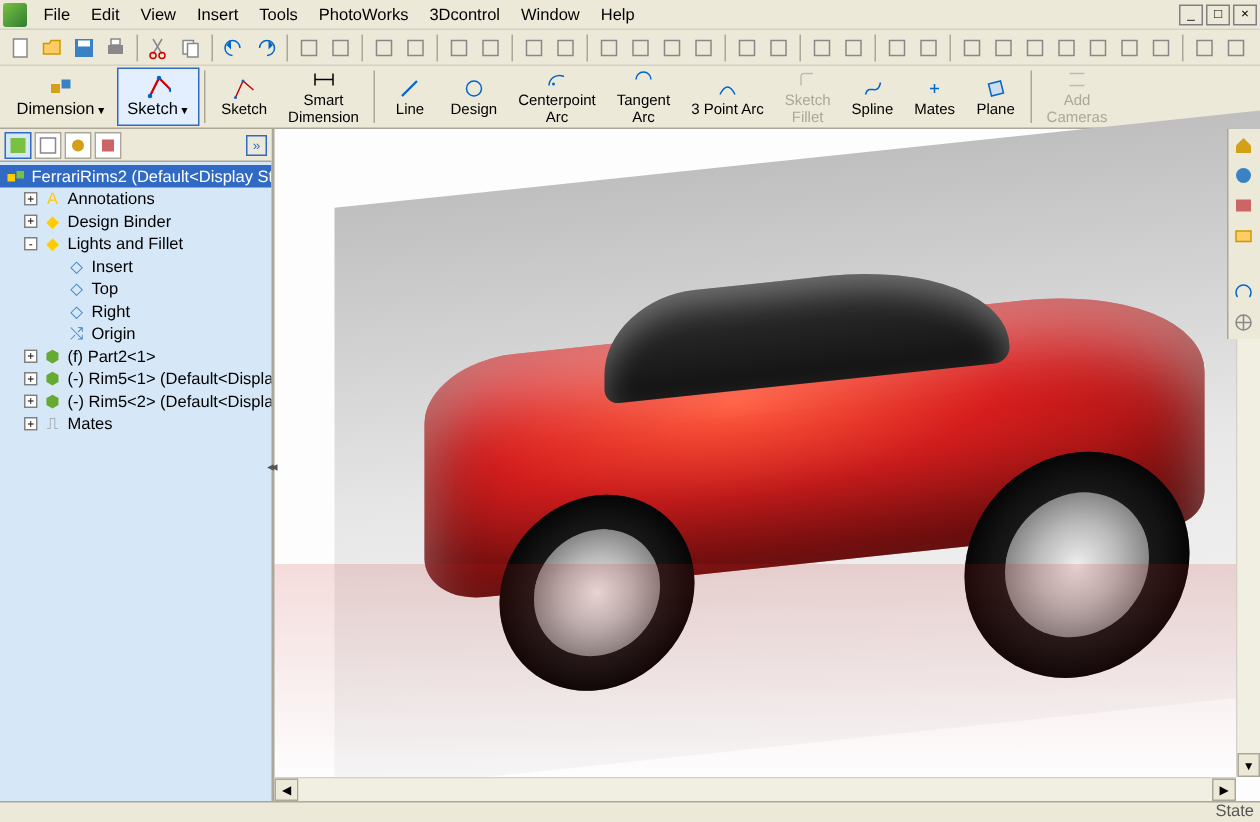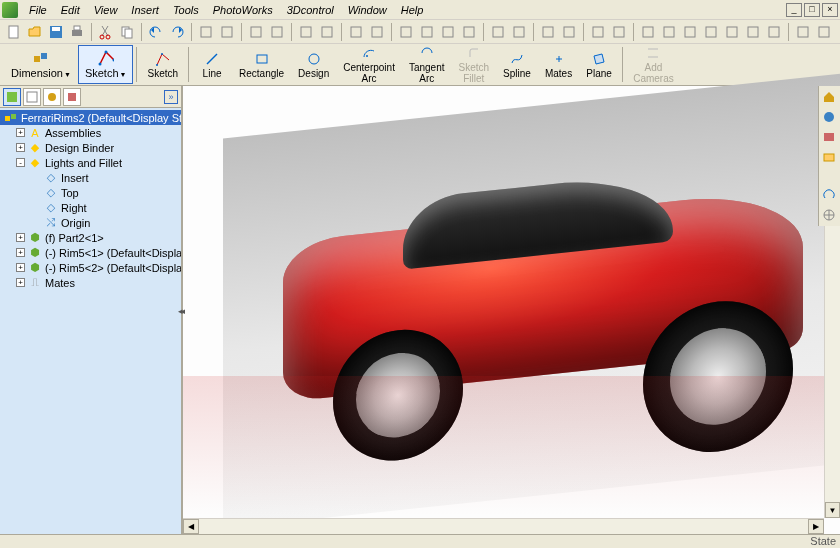--- a/index.html
+++ b/index.html
@@ -78,21 +78,21 @@
 .statusbar { position:absolute; left:0; right:0; bottom:0; height:14px; background:#ece9d8; border-top:1px solid #aca899; display:flex; justify-content:flex-end; padding: 0 4px; font-size:10px; color:#555; }
 
 
 svg { display:block; }
 </style>
 </head>
 <body>
 
 <div class="menubar">
   <div class="app-icon"></div>
-  <div id="menu-items" style="display: flex; font-style: italic;">
+  <div id="menu-items" style="display: flex;">
       <div class="menu-item">File</div>
       <div class="menu-item">Edit</div>
       <div class="menu-item">View</div>
       <div class="menu-item">Insert</div>
       <div class="menu-item">Tools</div>
       <div class="menu-item">PhotoWorks</div>
       <div class="menu-item">3Dcontrol</div>
       <div class="menu-item">Window</div>
       <div class="menu-item">Help</div>
     </div>
@@ -324,36 +324,39 @@
   <div class="cmd-btn">
     <span class="icon">
         <svg width="16" height="16">
           <path d="M2 14 L7 3 L14 9" stroke="#c00" fill="none"></path>
           <circle cx="2" cy="14" r="1" fill="#06c"></circle>
           <circle cx="7" cy="3" r="1" fill="#06c"></circle>
         </svg>
       </span>
     <span class="label">Sketch</span>
   </div>
+  <div class="cmd-btn">
+    <span class="icon">
+        <svg width="16" height="16">
+          <line x1="2" y1="8" x2="14" y2="8" stroke="#000"></line>
+          <line x1="2" y1="4" x2="2" y2="12" stroke="#000"></line>
+          <line x1="14" y1="4" x2="14" y2="12" stroke="#000"></line>
+        </svg>
+      </span>
+    <span class="label" style="white-space:pre-line">Smart
+Dimension</span>
+  </div>
   <div class="tsep2"></div>
   <div class="cmd-btn">
       <span class="icon">
         <svg width="16" height="16">
           <line x1="3" y1="13" x2="13" y2="3" stroke="#06c" stroke-width="1.5"></line>
         </svg>
       </span>
       <span class="label">Line</span>
-    </div>
-  <div class="cmd-btn">
-      <span class="icon">
-        <svg width="16" height="16">
-          <rect x="3" y="4" width="10" height="8" fill="none" stroke="#06c"></rect>
-        </svg>
-      </span>
-      <span class="label">Rectangle</span>
     </div>
   <div class="cmd-btn">
       <span class="icon">
         <svg width="16" height="16">
           <circle cx="8" cy="8" r="5" fill="none" stroke="#06c"></circle>
         </svg>
       </span>
       <span class="label">Design</span>
     </div>
   <div class="cmd-btn">
@@ -367,20 +370,28 @@
 Arc</span>
     </div>
   <div class="cmd-btn">
       <span class="icon">
         <svg width="16" height="16">
           <path d="M3 8 A5 5 0 0 1 13 8" fill="none" stroke="#06c"></path>
         </svg>
       </span>
       <span class="label" style="white-space:pre-line">Tangent
 Arc</span>
+    </div>
+  <div class="cmd-btn">
+      <span class="icon">
+        <svg width="16" height="16">
+          <path d="M3 12 Q8 2 13 12" fill="none" stroke="#06c"></path>
+        </svg>
+      </span>
+      <span class="label">3 Point Arc</span>
     </div>
   <div class="cmd-btn disabled">
       <span class="icon">
         <svg width="16" height="16">
           <path d="M4 12 L4 6 Q4 4 6 4 L12 4" fill="none" stroke="#bbb"></path>
         </svg>
       </span>
       <span class="label" style="white-space:pre-line">Sketch
 Fillet</span>
     </div>
@@ -455,21 +466,21 @@
               <rect x="1" y="5" width="5" height="5" fill="#ffcc00"></rect>
               <rect x="7" y="3" width="5" height="5" fill="#7ac142"></rect>
             </svg>
           </span>
         <span class="tlabel">FerrariRims2  (Default&lt;Display State-1</span>
       </div>
       <div id="tree-body">
           <div class="tree-row indent1">
             <span class="twisty">+</span>
             <span class="ticon" style="color: rgb(255, 204, 0);">A</span>
-            <span class="tlabel">Assemblies</span>
+            <span class="tlabel">Annotations</span>
           </div>
           <div class="tree-row indent1">
             <span class="twisty">+</span>
             <span class="ticon" style="color: rgb(255, 204, 0);">◆</span>
             <span class="tlabel">Design Binder</span>
           </div>
           <div class="tree-row indent1">
             <span class="twisty">-</span>
             <span class="ticon" style="color: rgb(255, 204, 0);">◆</span>
             <span class="tlabel">Lights and Fillet</span>

